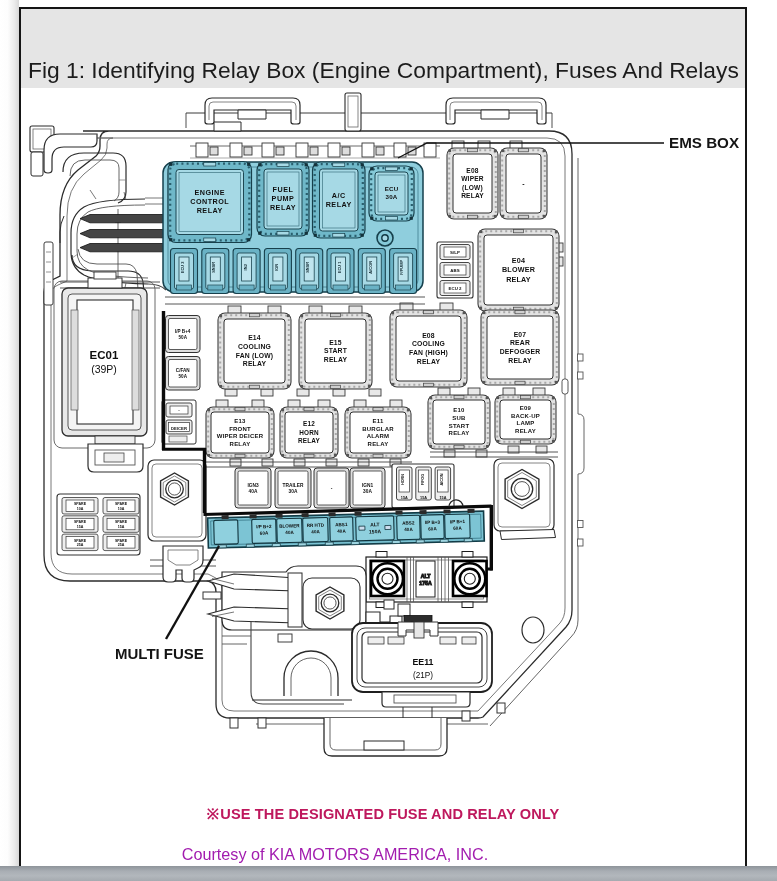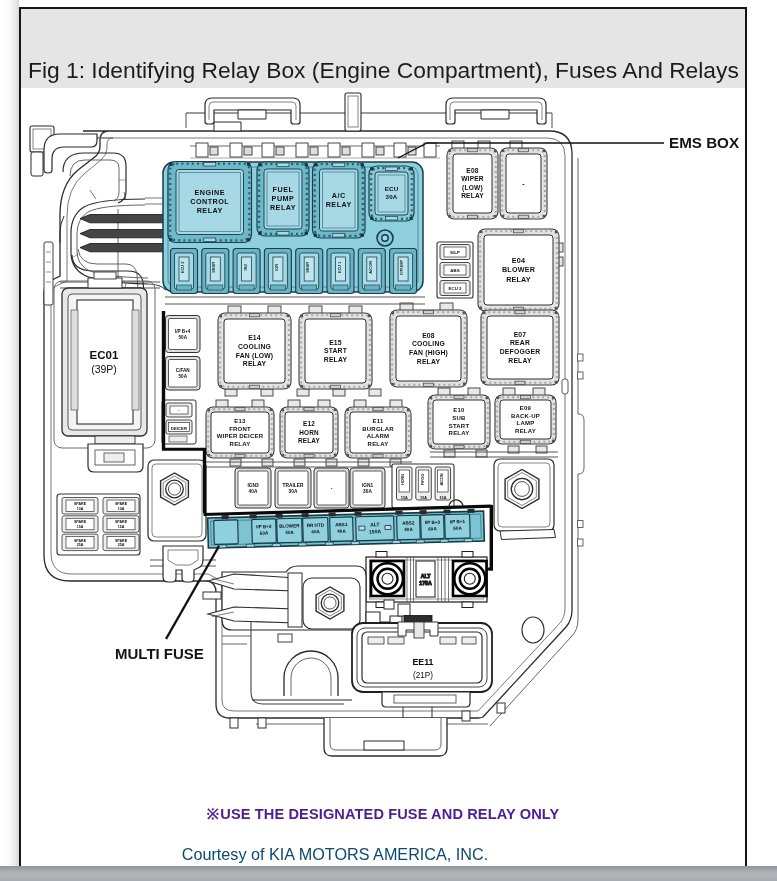--- a/index.html
+++ b/index.html
@@ -2,22 +2,22 @@
 <html><head>
 <meta charset="utf-8">
 <style>
 html,body { margin:0; padding:0; }
 body { width:777px; height:881px; position:relative; background:#ffffff; font-family:"Liberation Sans", sans-serif; overflow:hidden; }
 .leftshadow { position:absolute; left:0; top:0; width:19px; height:866px; background:linear-gradient(90deg, #ffffff 0%, #fdfdfd 40%, #ececec 75%, #d8d8d8 100%); }
 .win { position:absolute; left:19px; top:7px; width:728px; height:859px; border:2.5px solid #151515; border-bottom:none; background:#ffffff; box-sizing:border-box; }
 .titlebar { position:absolute; left:0; top:0; width:100%; height:79px; background:#e5e5e5; }
 .titlebar span { position:absolute; left:7px; bottom:4px; font-size:22.8px; color:#1c1c1c; letter-spacing:0px; white-space:nowrap; }
 .svgwrap { position:absolute; left:0; top:0; width:777px; height:881px; }
-.note { position:absolute; left:19px; width:728px; text-align:center; top:803px; font-size:14.6px; font-weight:bold; color:#4c1d95; letter-spacing:0.1px; }
-.courtesy { position:absolute; left:19px; width:632px; text-align:center; top:845px; font-size:16.2px; color:#0c4a6e; }
+.note { position:absolute; left:19px; width:728px; text-align:center; top:803px; font-size:14.6px; font-weight:bold; color:#be185d; letter-spacing:0.1px; }
+.courtesy { position:absolute; left:19px; width:632px; text-align:center; top:845px; font-size:16.2px; color:#a21caf; }
 .bottombar { position:absolute; left:0; top:866px; width:777px; height:15px; background:linear-gradient(180deg,#8e949a 0%,#a9aeb4 35%,#b2b7bc 65%,#a5aab0 100%); }
 </style>
 </head>
 <body>
 
 <div class="leftshadow"></div>
 
 <div class="win">
 
 <div class="titlebar">

